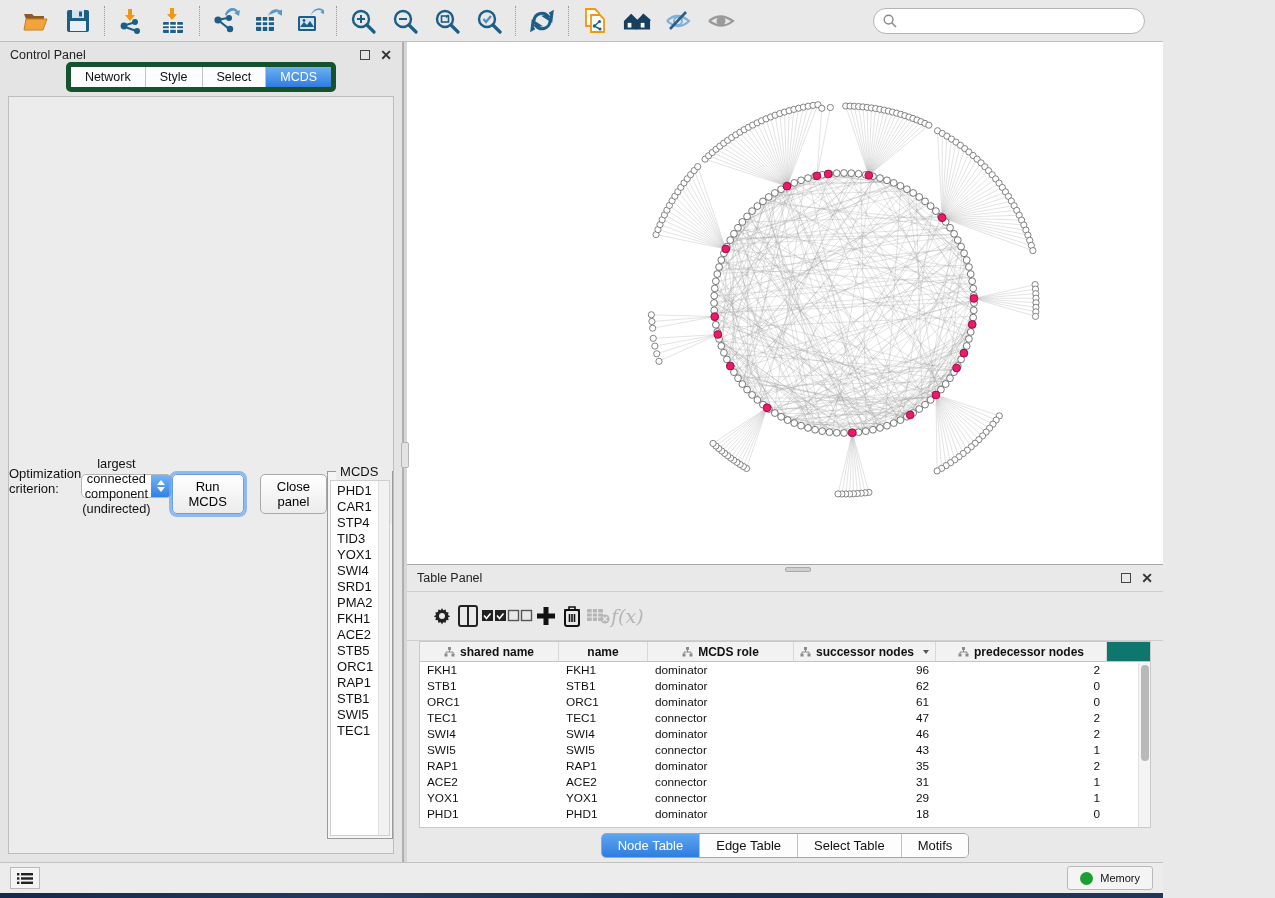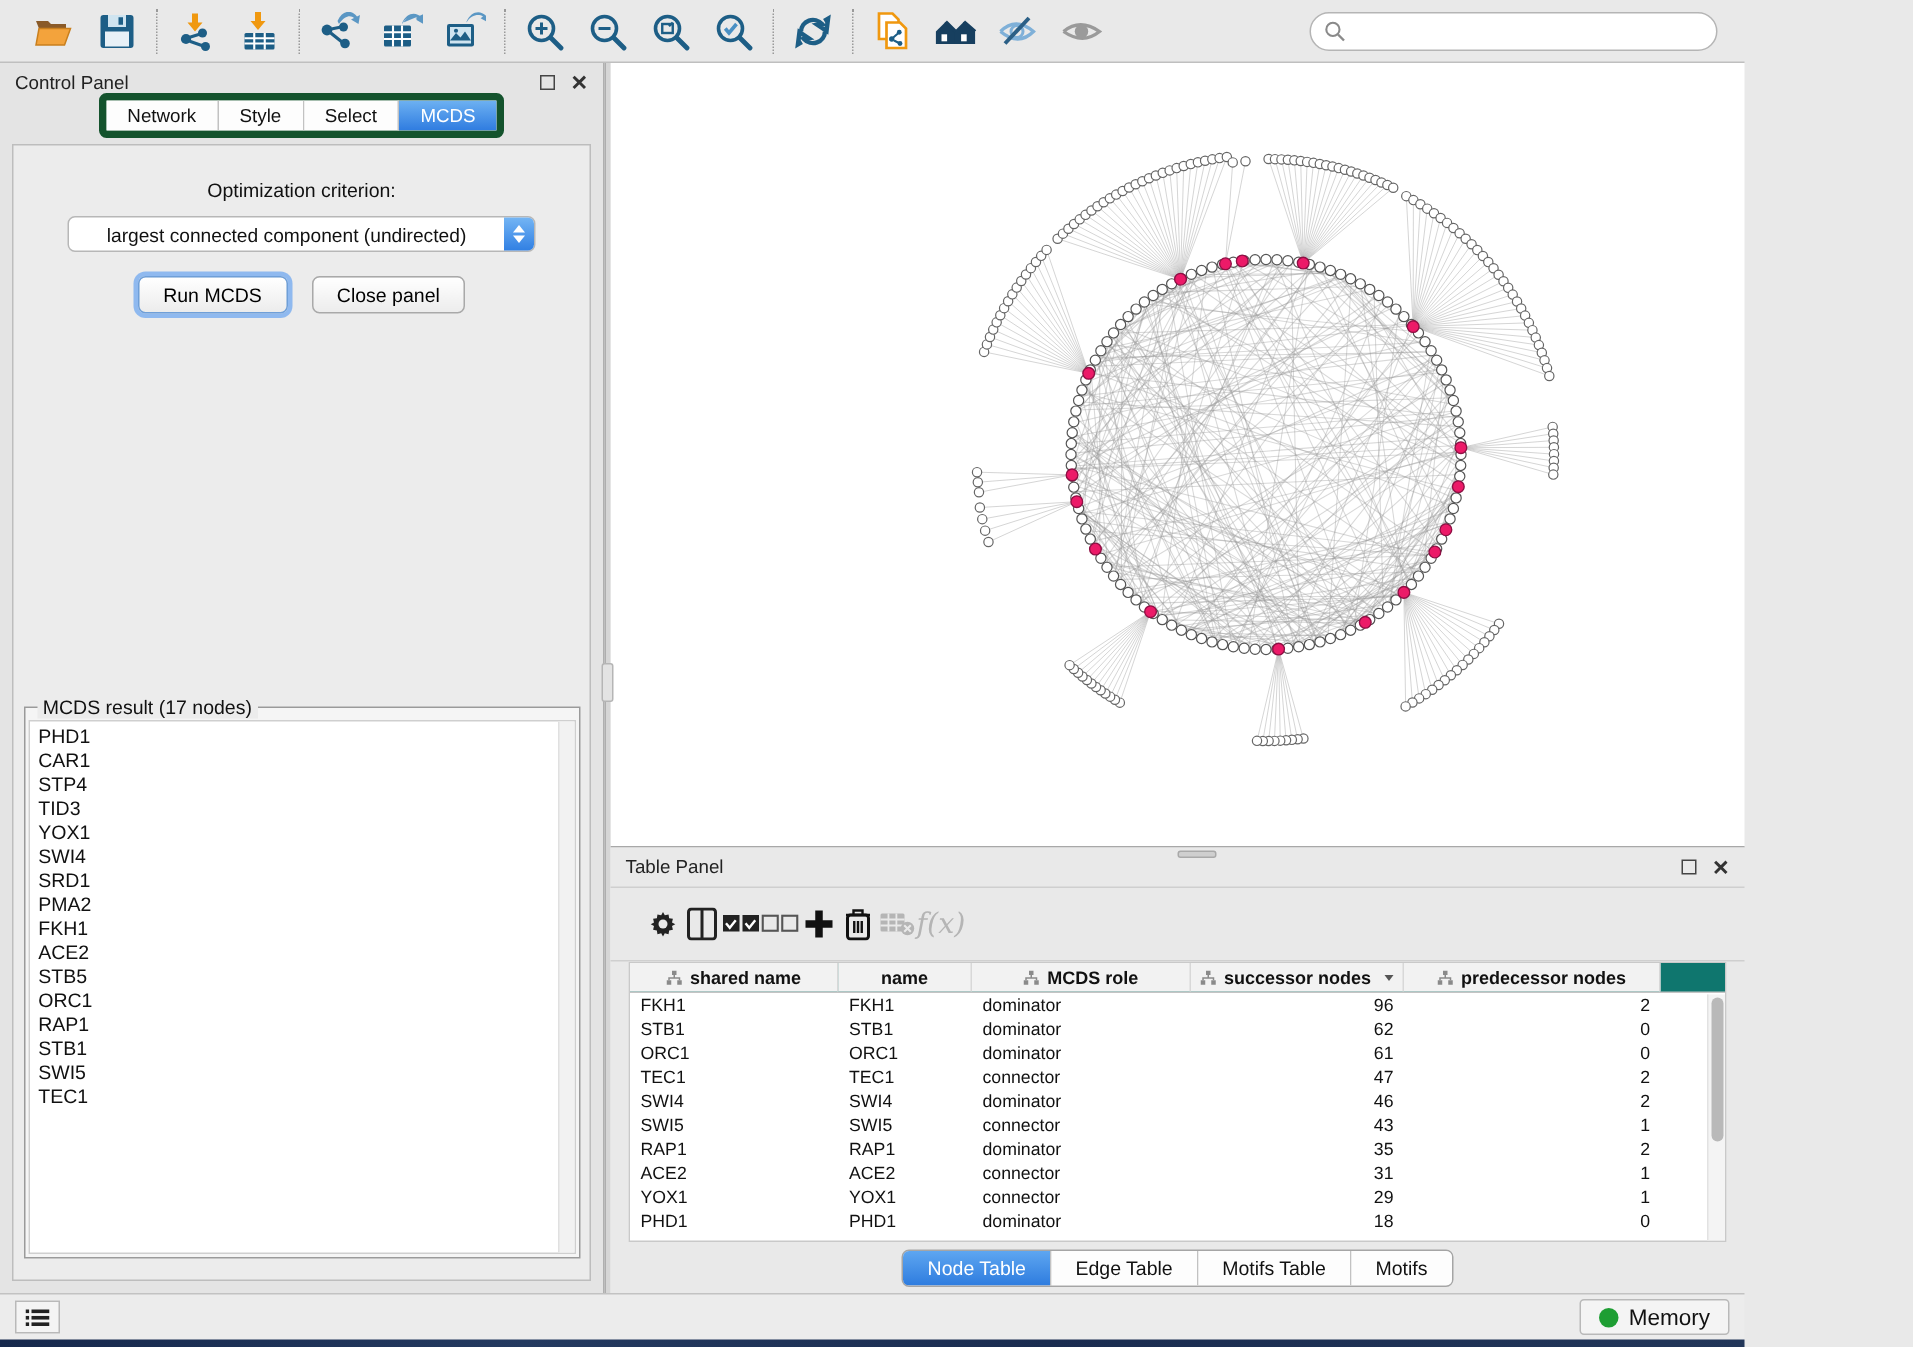--- a/index.html
+++ b/index.html
@@ -27,21 +27,21 @@
   .wbtn { font-size:12px; color:#333; line-height:1; cursor:default; }
   .wbtn.float { font-size:11px; border:1.5px solid #444; width:10px; height:10px; display:inline-block; }
   .wbtn.close { font-weight:bold; font-size:14px; }
 
   .cp-tabs { height:24px; display:flex; justify-content:center; align-items:flex-end; flex:none; }
   .cp-tabgroup { display:inline-flex; border:5px solid #14532d; border-radius:5px; overflow:hidden; background:#fff; }
   .cp-tab { padding:3px 14px; font-size:12.5px; background:#fdfdfd; border-right:1px solid #c2c2c2; color:#111; cursor:default; }
   .cp-tab:last-child { border-right:none; }
   .cp-tab.active { background:linear-gradient(#6db1f2,#2f7ce0); color:#fff; }
 
-  .cp-body { flex:1; margin:4px 8px 8px 8px; background:#ececec; border:1px solid #bdbdbd; display:flex; flex-direction:column; align-items:center; padding-top:22px; min-height:0; }
+  .cp-body { flex:1; margin:4px 8px 8px 8px; background:#ececec; border:1px solid #bdbdbd; display:flex; flex-direction:row; align-items:center; padding-top:22px; min-height:0; }
   .opt-label { font-size:13px; color:#111; margin-bottom:10px; }
   .dropdown { width:312px; height:24px; background:#fff; border:1px solid #b7b7b7; border-radius:5px; display:flex; align-items:center; cursor:default; }
   .dropdown .dd-text { flex:1; text-align:center; font-size:12.8px; }
   .dd-stepper { width:20px; height:22px; background:linear-gradient(#74b5f4,#3180e3); border-radius:0 4px 4px 0; display:flex; flex-direction:column; align-items:center; justify-content:center; gap:2px; }
   .tri-up { width:0; height:0; border-left:4px solid transparent; border-right:4px solid transparent; border-bottom:5px solid #fff; }
   .tri-down { width:0; height:0; border-left:4px solid transparent; border-right:4px solid transparent; border-top:5px solid #fff; }
   .btnrow { display:flex; gap:16px; margin-top:16px; }
   .mac-btn { background:linear-gradient(#ffffff,#ececec); border:1px solid #a9a9a9; border-radius:5px; padding:4px 16px; font-size:13px; font-family:"Liberation Sans",sans-serif; cursor:default; }
   .mac-btn.focused { box-shadow:0 0 0 3px rgba(112,168,240,.75); border-color:#6f9fd8; }
 
@@ -87,21 +87,21 @@
 
   .tp-tabs { height:34px; display:flex; justify-content:center; align-items:center; flex:none; }
   .tp-tabgroup { display:inline-flex; border:1px solid #a5a5a5; border-radius:5px; overflow:hidden; }
   .tp-tab { padding:4px 16px; font-size:13px; background:#fdfdfd; border-right:1px solid #c2c2c2; cursor:default; }
   .tp-tab:last-child { border-right:none; }
   .tp-tab.active { background:linear-gradient(#5ea6f0,#2e7cdf); color:#fff; }
 
   
   .statusbar { height:31px; background:#ececec; border-top:1px solid #c2c2c2; display:flex; align-items:center; padding:0 10px; flex:none; }
   .list-btn { width:30px; height:22px; background:#f4f4f4; border:1px solid #b9b9b9; display:flex; align-items:center; justify-content:center; }
-  .memory-btn { margin-left:auto; height:24px; background:#f4f4f4; border:1px solid #b9b9b9; border-radius:3px; display:flex; align-items:center; gap:7px; padding:0 12px; font-size:15px; }
+  .memory-btn { margin-left:auto; height:24px; background:#f4f4f4; border:1px solid #b9b9b9; border-radius:3px; display:flex; align-items:center; gap:7px; padding:0 12px; font-size:11px; }
   .memdot { width:13px; height:13px; border-radius:50%; background:#1e9e33; }
   .desktop-strip { height:5px; background:linear-gradient(90deg,#16284c,#243a60 30%,#1a2c50 60%,#223659); flex:none; }
 </style>
 </head>
 <body>
 
 <div class="app">
 
   <div class="toolbar">
     <div class="tgroup">
@@ -1221,21 +1221,21 @@
             </div>
           <div class="tbl-scroll">
               <div class="tbl-thumb"></div>
             </div>
         </div>
 
         <div class="tp-tabs">
           <div class="tp-tabgroup">
             <div class="tp-tab active">Node Table</div>
             <div class="tp-tab">Edge Table</div>
-            <div class="tp-tab">Motifs Table</div>
+            <div class="tp-tab">Select Table</div>
             <div class="tp-tab">Motifs</div>
           </div>
         </div>
       </div>
 
     </div>
   </div>
 
   <div class="statusbar">
     <div class="list-btn">

